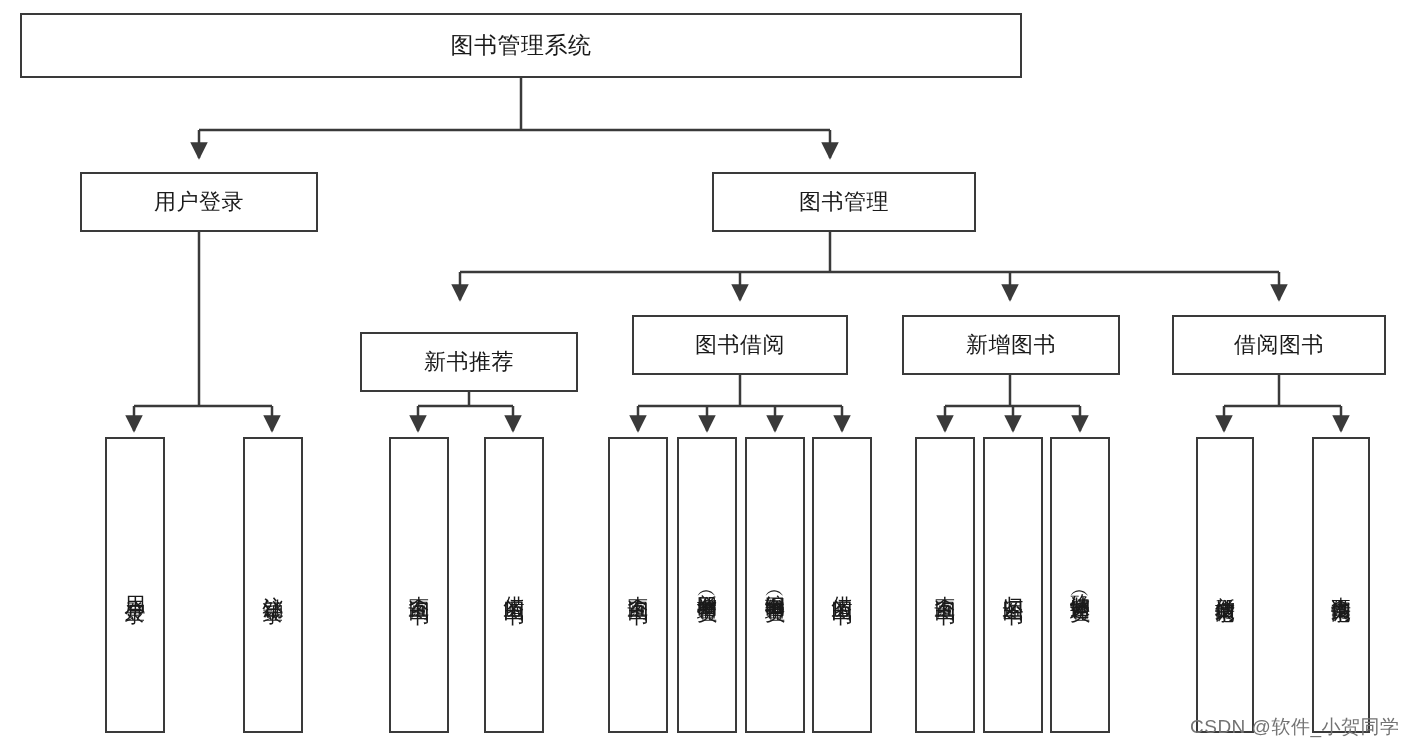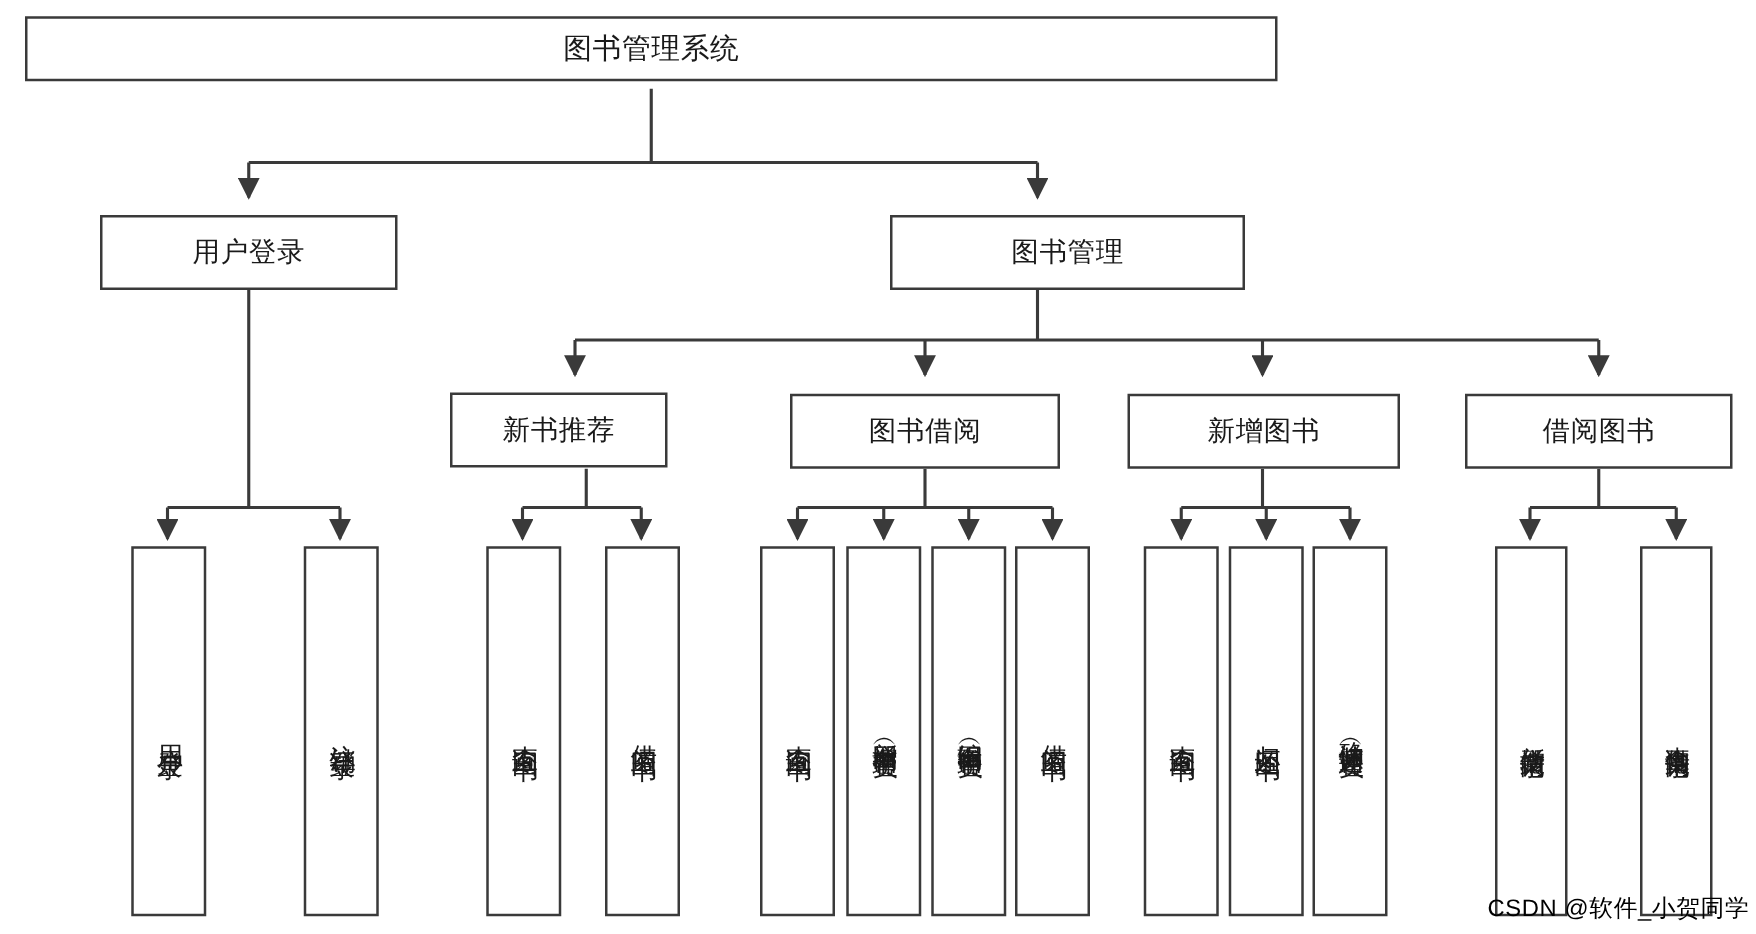--- a/index.html
+++ b/index.html
@@ -63,21 +63,21 @@
     letter-spacing: 3px;
     white-space: pre;
     max-height: 100%;
   }
   .node.vert.tall .lbl {
     font-size: 20px;
     letter-spacing: 1.5px;
   }
   .watermark {
     position: absolute;
-    color: #000000;
+    color: #737373;
     font-size: 19px;
     letter-spacing: 0.5px;
     white-space: nowrap;
     z-index: 5;
     font-family: "Liberation Sans", "DejaVu Sans", sans-serif;
   }
 </style>
 </head>
 <body>
 
@@ -126,33 +126,33 @@
       <path d="M 1013 406 L 1013 431" marker-end="url(#arrow)"></path>
       <path d="M 1080 406 L 1080 431" marker-end="url(#arrow)"></path>
 
       <path d="M 1279 375 L 1279 406"></path>
       <path d="M 1224 406 L 1341 406"></path>
       <path d="M 1224 406 L 1224 431" marker-end="url(#arrow)"></path>
       <path d="M 1341 406 L 1341 431" marker-end="url(#arrow)"></path>
     </g>
   </svg>
 
-  <div class="node root horiz" style="left:20px; top:13px; width:1002px; height:52px;">
+  <div class="node root horiz" style="left:20px; top:13px; width:1002px; height:65px;">
     <span class="lbl">图书管理系统</span>
   </div>
 
   <div class="node horiz" style="left:80px; top:172px; width:238px; height:60px;">
     <span class="lbl">用户登录</span>
   </div>
 
-  <div class="node horiz" style="left:712px; top:172px; width:284px; height:60px;">
+  <div class="node horiz" style="left:712px; top:172px; width:264px; height:60px;">
     <span class="lbl">图书管理</span>
   </div>
 
-  <div class="node horiz" style="left:360px; top:314px; width:174px; height:60px;">
+  <div class="node horiz" style="left:360px; top:332px; width:218px; height:60px;">
     <span class="lbl">新书推荐</span>
   </div>
 
   <div class="node horiz" style="left:632px; top:315px; width:216px; height:60px;">
     <span class="lbl">图书借阅</span>
   </div>
 
   <div class="node horiz" style="left:902px; top:315px; width:218px; height:60px;">
     <span class="lbl">新增图书</span>
   </div>

